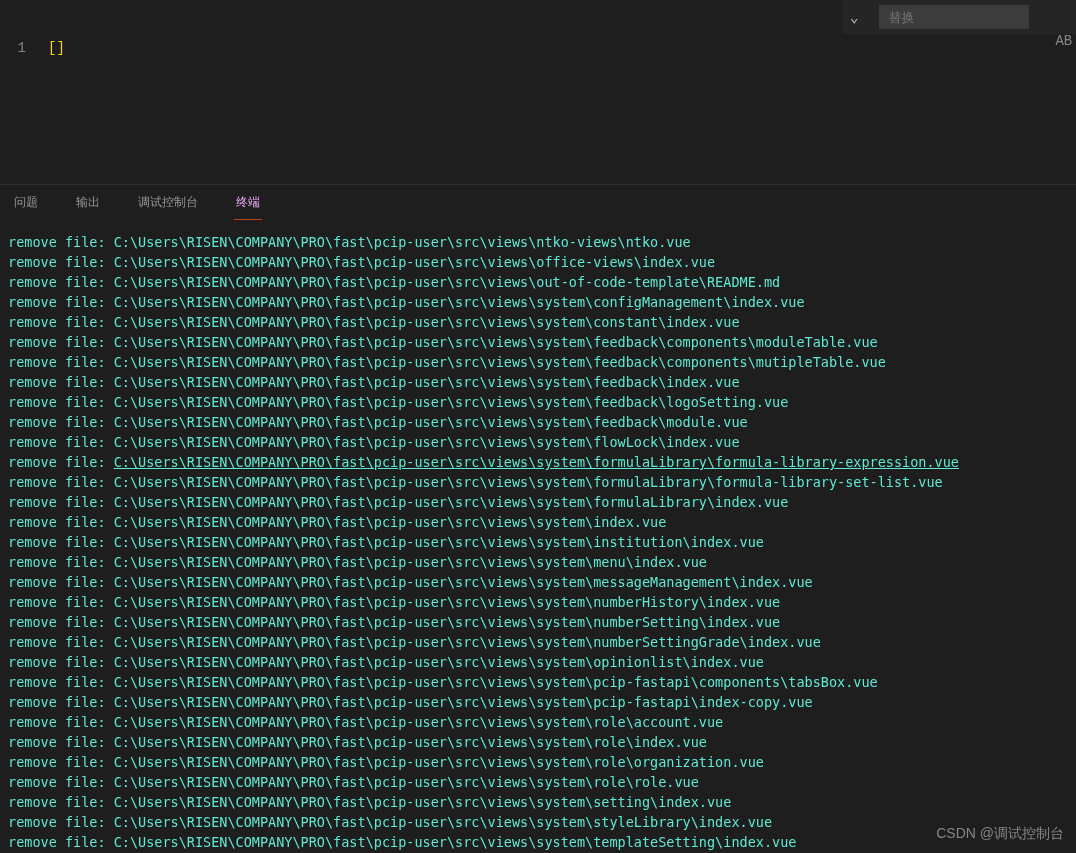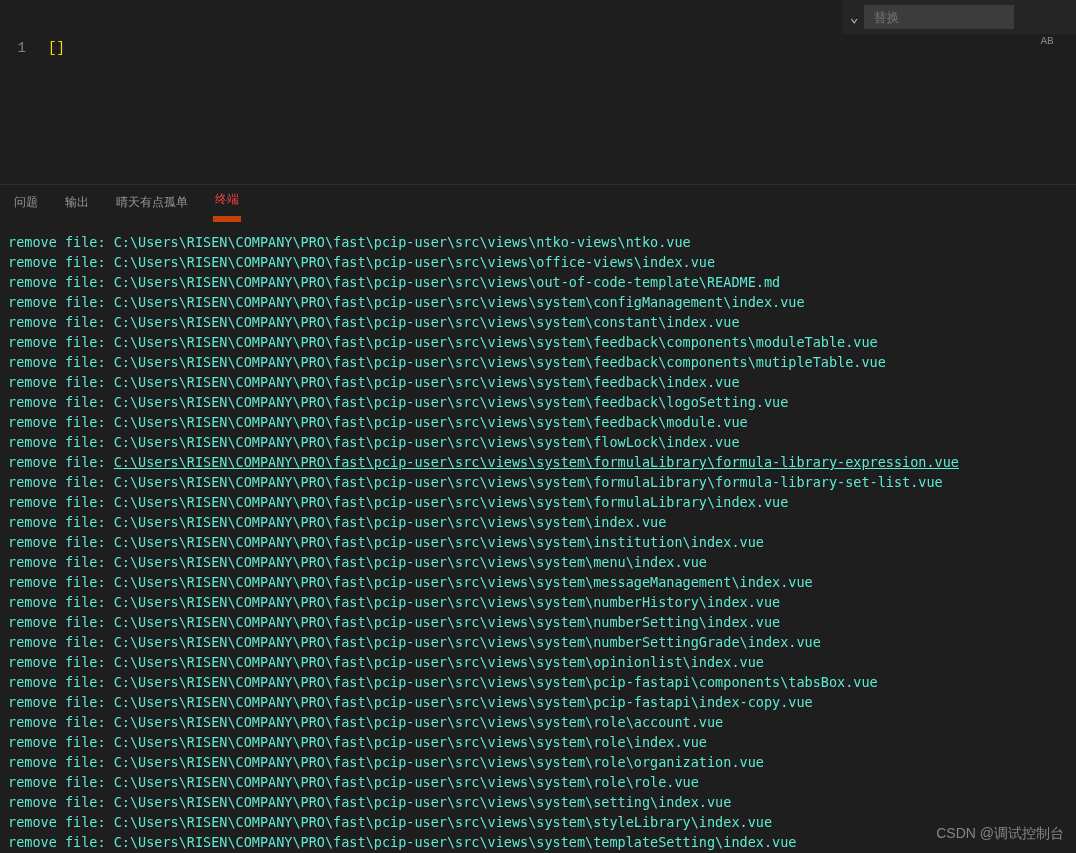--- a/index.html
+++ b/index.html
@@ -40,24 +40,25 @@
       cursor: pointer;
     }
     .replace-input {
       background: #3c3c3c;
       border: 1px solid #3c3c3c;
       color: #888;
       padding: 4px 8px;
       font-size: 13px;
       width: 150px;
       height: 24px;
+      margin-left: 15px;
     }
     .ab-icon {
       color: #888;
-      font-size: 11px;
+      font-size: 14px;
       margin-left: 26px;
       margin-top: 48px;
     }
     .code-line {
       display: flex;
       padding-top: 40px;
       height: 66px;
       border-bottom: 1px solid #1e1e1e;
     }
     .line-number {
@@ -75,31 +76,31 @@
     .panel-area {
       height: 669px;
       background: #1e1e1e;
       border-top: 1px solid #2d2d2d;
     }
     .panel-tabs {
       display: flex;
       height: 35px;
       align-items: center;
       padding-left: 12px;
-      gap: 23px;
+      gap: 34px;
     }
     .panel-tab {
       color: #969696;
       font-size: 12px;
       cursor: pointer;
       padding: 8px 2px;
     }
     .panel-tab.active {
-      color: #ef4444;
-      border-bottom: 6px solid #c2410c;
+      color: #f0abfc;
+      border-bottom: 1px solid #c2410c;
     }
     .terminal-output {
       padding: 12px 8px 0 8px;
       font-family: Consolas, monospace;
       font-size: 13.5px;
       line-height: 20px;
       color: #5eead4;
       white-space: pre;
       overflow: hidden;
     }
@@ -131,19 +132,19 @@
   <div class="code-line">
     <div class="line-number">1</div>
     <div class="code-content"><span class="bracket-blue">[]</span></div>
   </div>
 </div>
 
 <div class="panel-area">
   <div class="panel-tabs">
     <div class="panel-tab">问题</div>
     <div class="panel-tab">输出</div>
-    <div class="panel-tab">晴天有点孤单</div>
+    <div class="panel-tab">调试控制台</div>
     <div class="panel-tab active">终端</div>
   </div>
   <div class="terminal-output" id="terminal-output"><div class="terminal-line"><span>remove file: </span><span>C:\Users\RISEN\COMPANY\PRO\fast\pcip-user\src\views\ntko-views\ntko.vue</span></div><div class="terminal-line"><span>remove file: </span><span>C:\Users\RISEN\COMPANY\PRO\fast\pcip-user\src\views\office-views\index.vue</span></div><div class="terminal-line"><span>remove file: </span><span>C:\Users\RISEN\COMPANY\PRO\fast\pcip-user\src\views\out-of-code-template\README.md</span></div><div class="terminal-line"><span>remove file: </span><span>C:\Users\RISEN\COMPANY\PRO\fast\pcip-user\src\views\system\configManagement\index.vue</span></div><div class="terminal-line"><span>remove file: </span><span>C:\Users\RISEN\COMPANY\PRO\fast\pcip-user\src\views\system\constant\index.vue</span></div><div class="terminal-line"><span>remove file: </span><span>C:\Users\RISEN\COMPANY\PRO\fast\pcip-user\src\views\system\feedback\components\moduleTable.vue</span></div><div class="terminal-line"><span>remove file: </span><span>C:\Users\RISEN\COMPANY\PRO\fast\pcip-user\src\views\system\feedback\components\mutipleTable.vue</span></div><div class="terminal-line"><span>remove file: </span><span>C:\Users\RISEN\COMPANY\PRO\fast\pcip-user\src\views\system\feedback\index.vue</span></div><div class="terminal-line"><span>remove file: </span><span>C:\Users\RISEN\COMPANY\PRO\fast\pcip-user\src\views\system\feedback\logoSetting.vue</span></div><div class="terminal-line"><span>remove file: </span><span>C:\Users\RISEN\COMPANY\PRO\fast\pcip-user\src\views\system\feedback\module.vue</span></div><div class="terminal-line"><span>remove file: </span><span>C:\Users\RISEN\COMPANY\PRO\fast\pcip-user\src\views\system\flowLock\index.vue</span></div><div class="terminal-line"><span>remove file: </span><span class="underlined">C:\Users\RISEN\COMPANY\PRO\fast\pcip-user\src\views\system\formulaLibrary\formula-library-expression.vue</span></div><div class="terminal-line"><span>remove file: </span><span>C:\Users\RISEN\COMPANY\PRO\fast\pcip-user\src\views\system\formulaLibrary\formula-library-set-list.vue</span></div><div class="terminal-line"><span>remove file: </span><span>C:\Users\RISEN\COMPANY\PRO\fast\pcip-user\src\views\system\formulaLibrary\index.vue</span></div><div class="terminal-line"><span>remove file: </span><span>C:\Users\RISEN\COMPANY\PRO\fast\pcip-user\src\views\system\index.vue</span></div><div class="terminal-line"><span>remove file: </span><span>C:\Users\RISEN\COMPANY\PRO\fast\pcip-user\src\views\system\institution\index.vue</span></div><div class="terminal-line"><span>remove file: </span><span>C:\Users\RISEN\COMPANY\PRO\fast\pcip-user\src\views\system\menu\index.vue</span></div><div class="terminal-line"><span>remove file: </span><span>C:\Users\RISEN\COMPANY\PRO\fast\pcip-user\src\views\system\messageManagement\index.vue</span></div><div class="terminal-line"><span>remove file: </span><span>C:\Users\RISEN\COMPANY\PRO\fast\pcip-user\src\views\system\numberHistory\index.vue</span></div><div class="terminal-line"><span>remove file: </span><span>C:\Users\RISEN\COMPANY\PRO\fast\pcip-user\src\views\system\numberSetting\index.vue</span></div><div class="terminal-line"><span>remove file: </span><span>C:\Users\RISEN\COMPANY\PRO\fast\pcip-user\src\views\system\numberSettingGrade\index.vue</span></div><div class="terminal-line"><span>remove file: </span><span>C:\Users\RISEN\COMPANY\PRO\fast\pcip-user\src\views\system\opinionlist\index.vue</span></div><div class="terminal-line"><span>remove file: </span><span>C:\Users\RISEN\COMPANY\PRO\fast\pcip-user\src\views\system\pcip-fastapi\components\tabsBox.vue</span></div><div class="terminal-line"><span>remove file: </span><span>C:\Users\RISEN\COMPANY\PRO\fast\pcip-user\src\views\system\pcip-fastapi\index-copy.vue</span></div><div class="terminal-line"><span>remove file: </span><span>C:\Users\RISEN\COMPANY\PRO\fast\pcip-user\src\views\system\role\account.vue</span></div><div class="terminal-line"><span>remove file: </span><span>C:\Users\RISEN\COMPANY\PRO\fast\pcip-user\src\views\system\role\index.vue</span></div><div class="terminal-line"><span>remove file: </span><span>C:\Users\RISEN\COMPANY\PRO\fast\pcip-user\src\views\system\role\organization.vue</span></div><div class="terminal-line"><span>remove file: </span><span>C:\Users\RISEN\COMPANY\PRO\fast\pcip-user\src\views\system\role\role.vue</span></div><div class="terminal-line"><span>remove file: </span><span>C:\Users\RISEN\COMPANY\PRO\fast\pcip-user\src\views\system\setting\index.vue</span></div><div class="terminal-line"><span>remove file: </span><span>C:\Users\RISEN\COMPANY\PRO\fast\pcip-user\src\views\system\styleLibrary\index.vue</span></div><div class="terminal-line"><span>remove file: </span><span>C:\Users\RISEN\COMPANY\PRO\fast\pcip-user\src\views\system\templateSetting\index.vue</span></div></div>
 </div>
 
 <div class="watermark">CSDN @调试控制台</div>
 
 </body></html>

